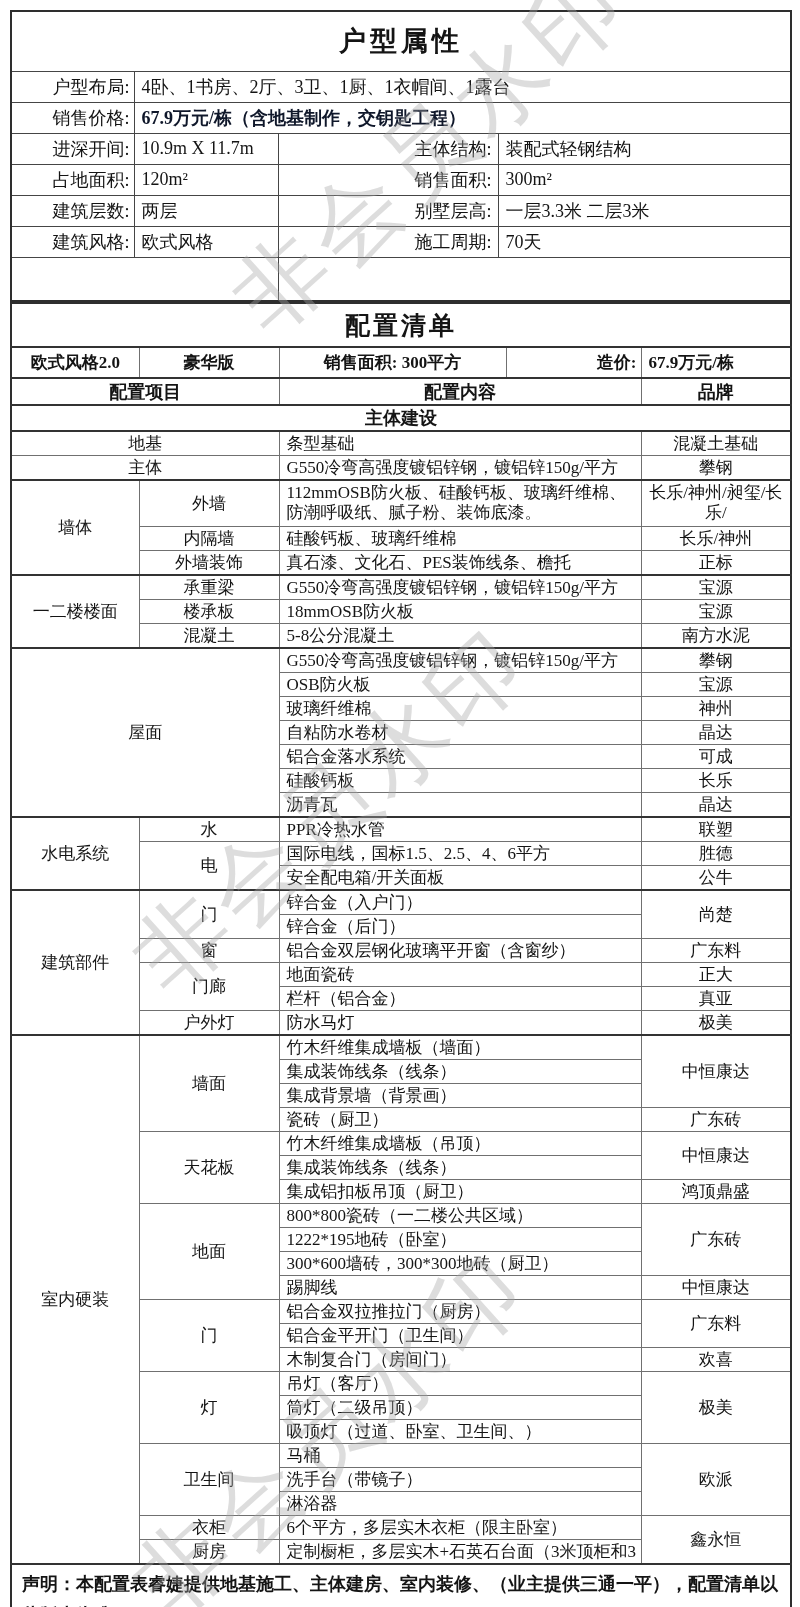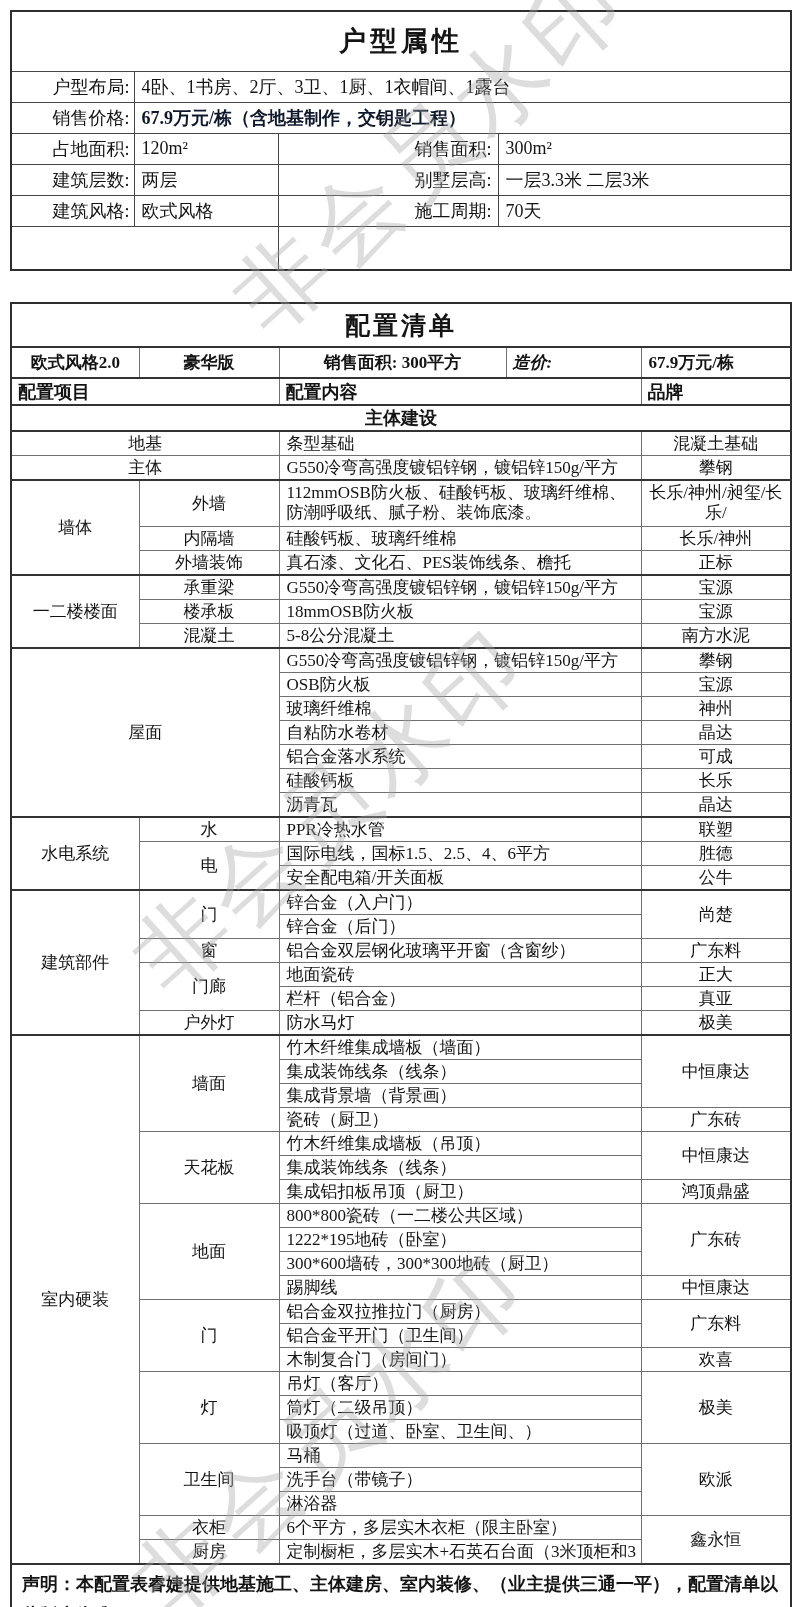--- a/index.html
+++ b/index.html
@@ -23,23 +23,23 @@
   .attr .lbl2{text-align:right;padding-right:6px;}
   .attr .red{color:#0f172a;font-weight:bold;}
 
   
   .cfg{top:302px;width:780px;border:2px solid #2e2e2e;}
   .cfg td{border:1px solid #707070;font-size:17px;}
   .cfg .title-row td{font-size:25px;font-weight:bold;text-align:center;letter-spacing:3px;
        border-bottom:2px solid #333333;}
   .cfg .info-row td, .cfg .hdr-row td{font-weight:bold;border-top:2px solid #333333;border-bottom:2px solid #333333;}
   .cfg .info-row .c{text-align:center;}
-  .cfg .info-row .r{padding-right:4px;font-style:italic;}
+  .cfg .info-row .r{text-align:right;padding-right:4px;}
   .cfg .info-row .l{text-align:left;padding-left:7px;margin-top:40px;}
-  .cfg .hdr-row td{font-size:18px;}
+  .cfg .hdr-row td{text-align:center;font-size:18px;}
   .cfg .sec-row td{text-align:center;font-weight:bold;font-size:18px;border-bottom:2px solid #333333;}
   .cfg td.group, .cfg td.item, .cfg td.brand{text-align:center;}
   .cfg td.content{text-align:left;padding-left:7px;}
   .cfg td.wrap{white-space:normal;line-height:20px;}
   .cfg tr.g > td{border-top:2px solid #333333;}
   .cfg .foot td{border-top:2px solid #333333;text-align:left;font-weight:bold;font-size:18px;
        white-space:normal;line-height:31px;padding:4px 10px;vertical-align:top;}
 
   
   .wm{
@@ -65,20 +65,26 @@
         <tr style="height:60px">
       <td class="ttl" colspan="4">户型属性</td>
     </tr>
     <tr style="height:31px">
       <td class="lbl">户型布局:</td>
       <td class="val" colspan="3">4卧、1书房、2厅、3卫、1厨、1衣帽间、1露台</td>
     </tr>
     <tr style="height:31px">
       <td class="lbl">销售价格:</td>
       <td class="val red" colspan="3">67.9万元/栋（含地基制作，交钥匙工程）</td>
+    </tr>
+    <tr style="height:31px">
+      <td class="lbl">进深开间:</td>
+      <td class="val">10.9m X 11.7m</td>
+      <td class="lbl2">主体结构:</td>
+      <td class="val">装配式轻钢结构</td>
     </tr>
     <tr style="height:31px">
       <td class="lbl">占地面积:</td>
       <td class="val">120m²</td>
       <td class="lbl2">销售面积:</td>
       <td class="val">300m²</td>
     </tr>
     <tr style="height:31px">
       <td class="lbl">建筑层数:</td>
       <td class="val">两层</td>

